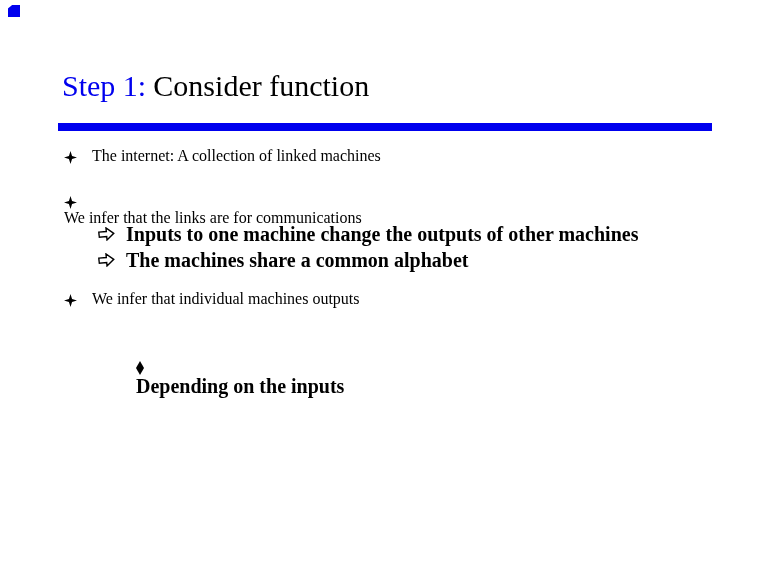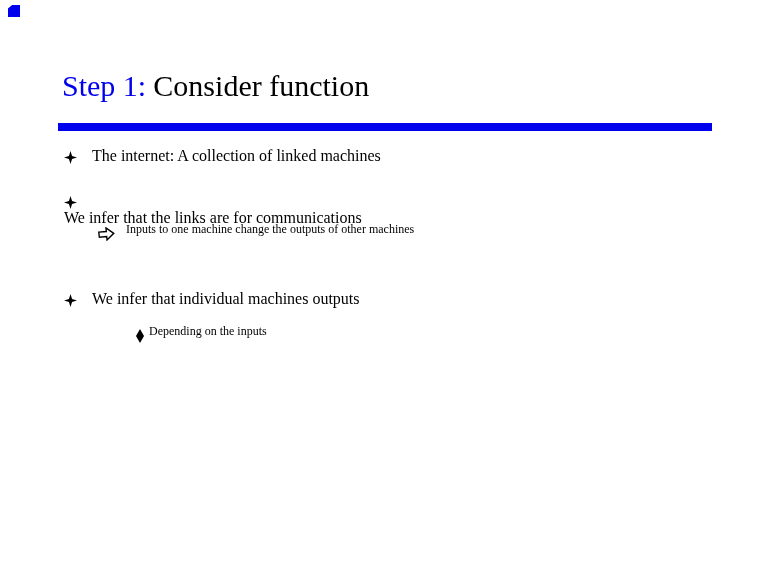--- a/index.html
+++ b/index.html
@@ -48,29 +48,29 @@
   .row {
     position: absolute;
     display: flex;
     align-items: flex-start;
     white-space: nowrap;
   }
   .row .txt { line-height: 1.1; }
   .l1 { left: 64px; }
   .l1 .txt { font-size: 16px; }
   .l2 { left: 98px; }
-  .l2 .txt, .l3 .txt { font-size: 12px; }
+  .l2 .txt, .l3 .txt { font-size: 20px; font-weight: bold; }
   .l3 { left: 136px; }
   .r1 { top: 147px; }
   .r2 { top: 192px; flex-direction: column; }
   .r3 { top: 223px; }
   .r4 { top: 249px; }
   .r5 { top: 290px; }
   .r6 { top: 320px; }
-  .r7 { top: 325px; }
+  .r7 { top: 357px; flex-direction: column; }
   
   .b-star {
     flex: 0 0 auto;
     width: 13px;
     height: 13px;
     margin: 4px 15px 0 0;
     background: #000;
     clip-path: polygon(50% 0%, 62% 38%, 100% 50%, 62% 62%, 50% 100%, 38% 62%, 0% 50%, 38% 38%);
   }
   
@@ -112,20 +112,26 @@
     <span class="txt">We infer that the links are for communications</span>
   </div>
 
   <div class="row l2 r3">
     <svg class="b-arrow" viewBox="0 0 17 14" xmlns="http://www.w3.org/2000/svg">
       <polygon points="1,4.5 8.5,4.5 8.5,1 15.8,7 8.5,13 8.5,9.5 1,9.5" fill="#ffffff" stroke="#000000" stroke-width="1.4" stroke-linejoin="miter"></polygon>
     </svg>
     <span class="txt">Inputs to one machine change the outputs of other machines</span>
   </div>
 
+  <div class="row l2 r4">
+    <svg class="b-arrow" viewBox="0 0 17 14" xmlns="http://www.w3.org/2000/svg">
+      <polygon points="1,4.5 8.5,4.5 8.5,1 15.8,7 8.5,13 8.5,9.5 1,9.5" fill="#ffffff" stroke="#000000" stroke-width="1.4" stroke-linejoin="miter"></polygon>
+    </svg>
+    <span class="txt">The machines share a common alphabet</span>
+  </div>
 
   <div class="row l1 r5">
     <span class="b-star"></span>
     <span class="txt">We infer that individual machines outputs</span>
   </div>
 
 
   <div class="row l3 r7">
     <span class="b-diamond"></span>
     <span class="txt">Depending on the inputs</span>

